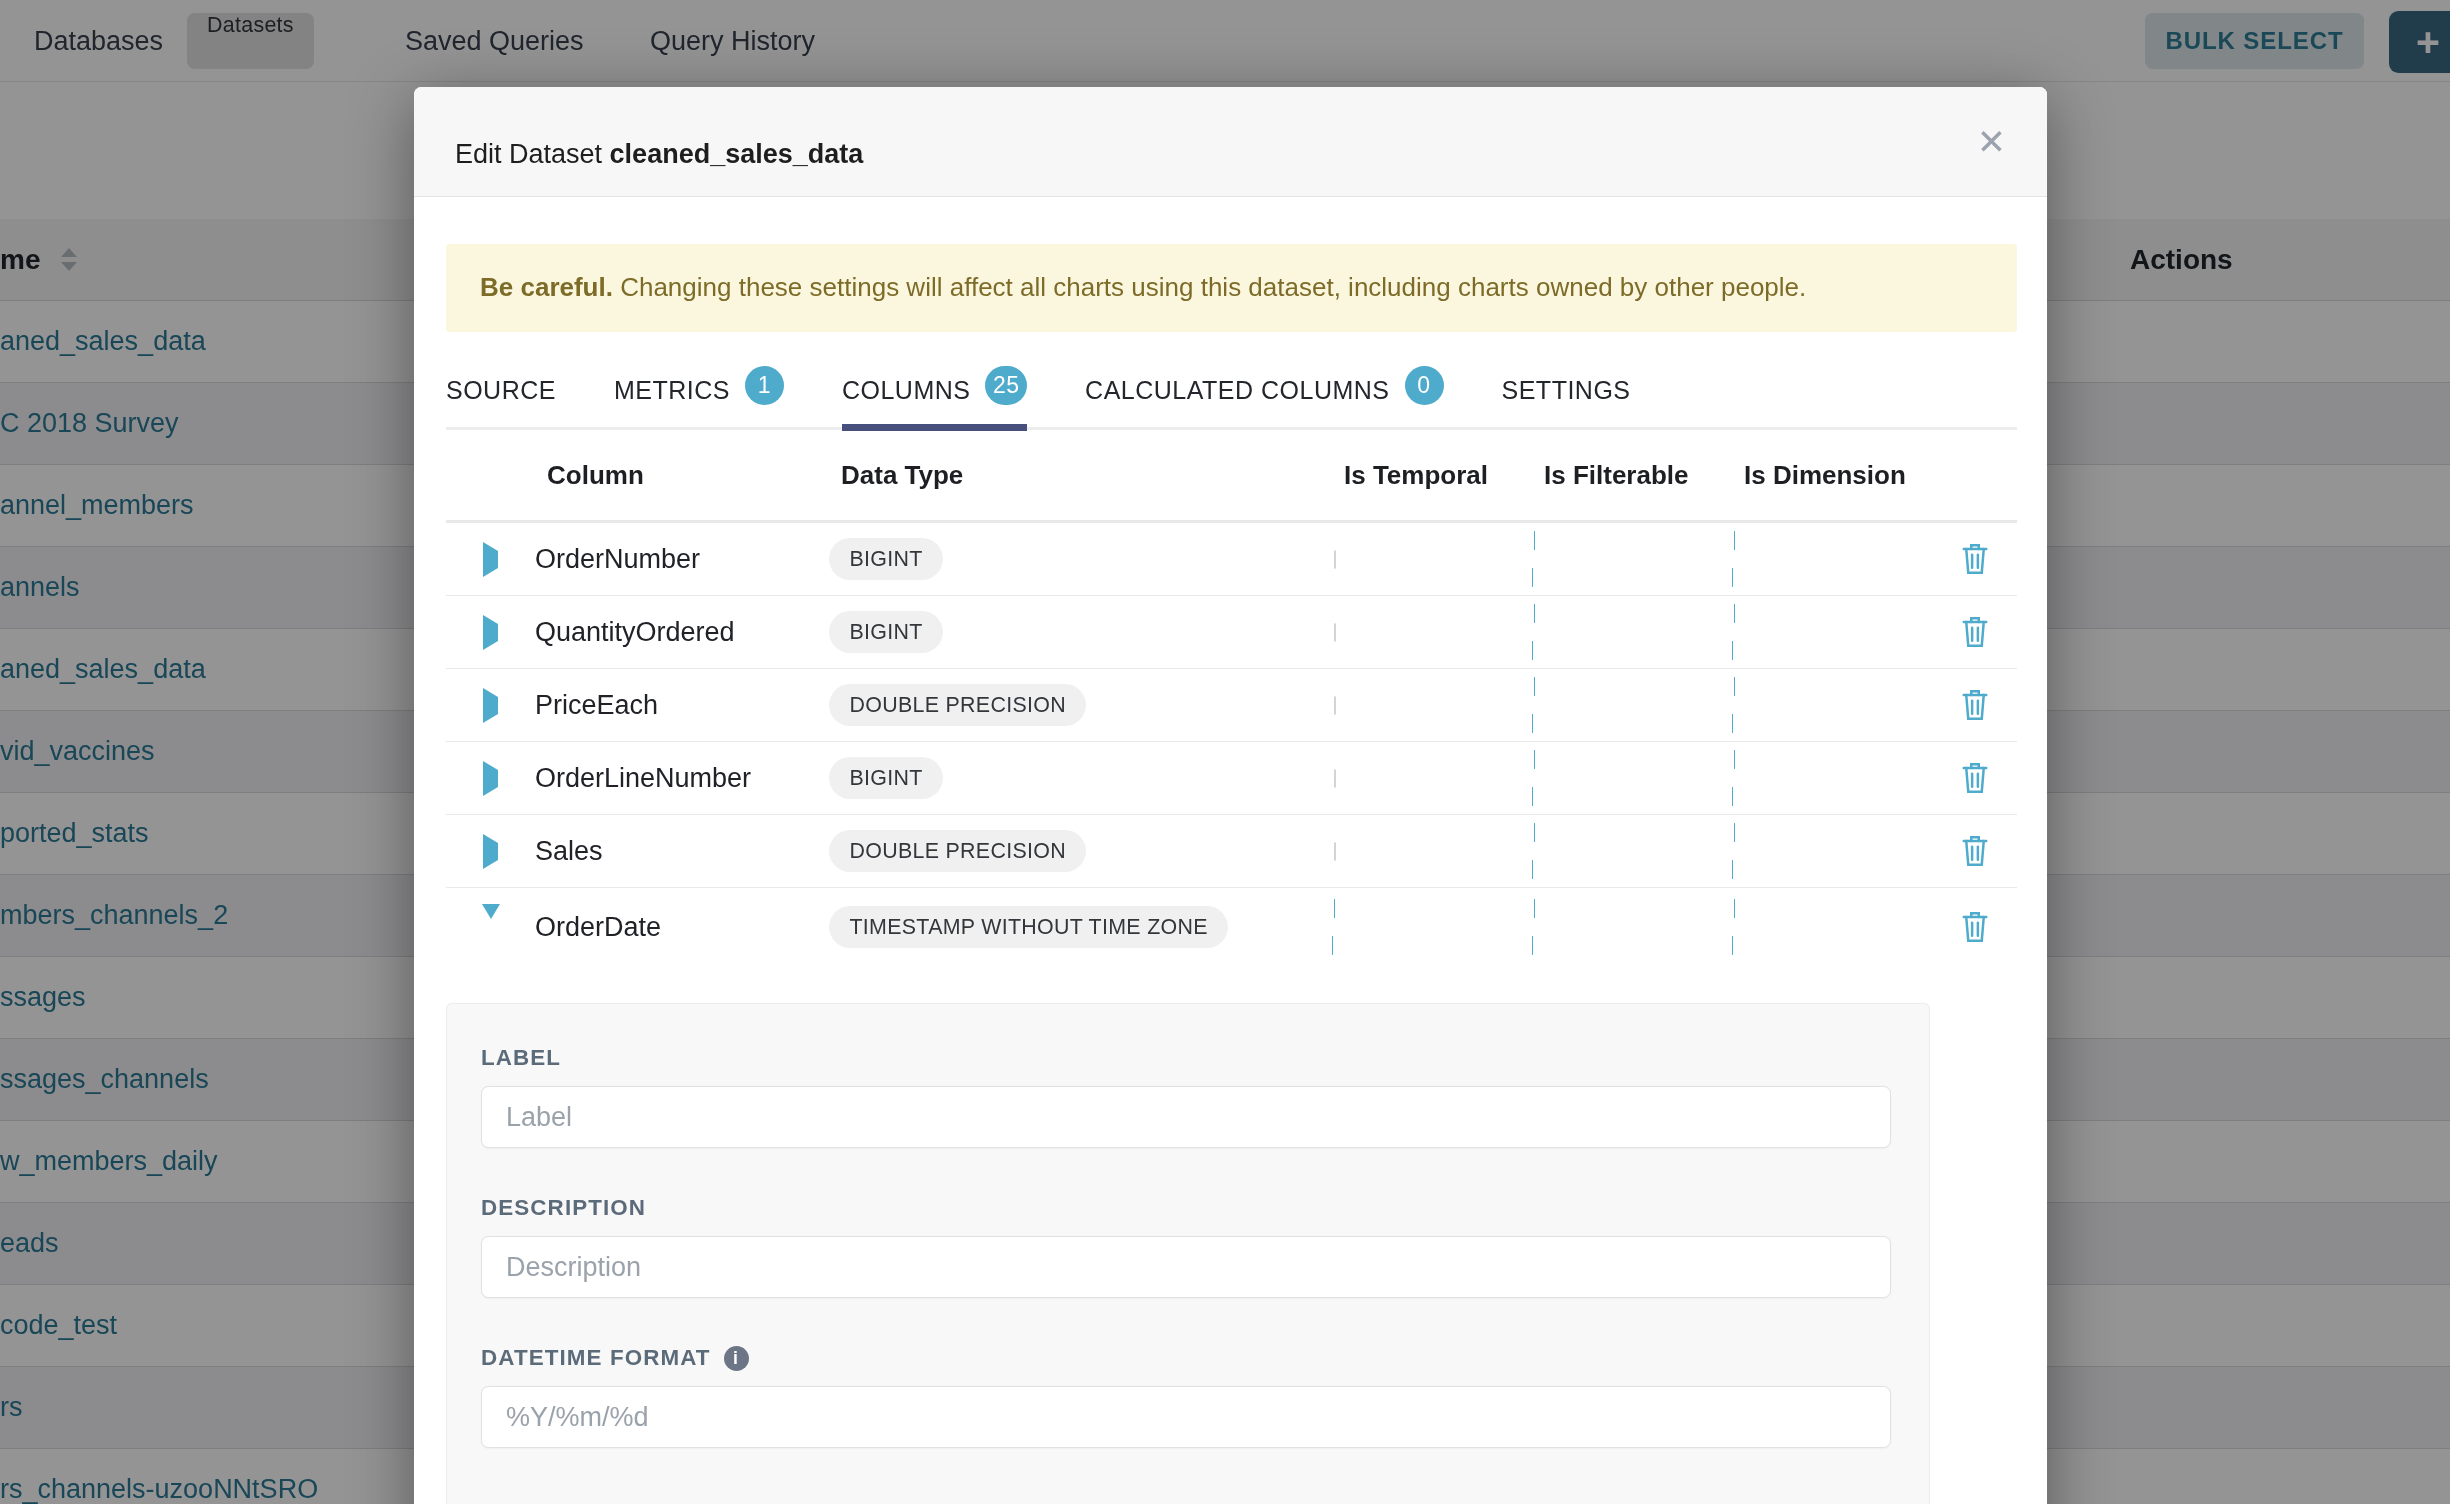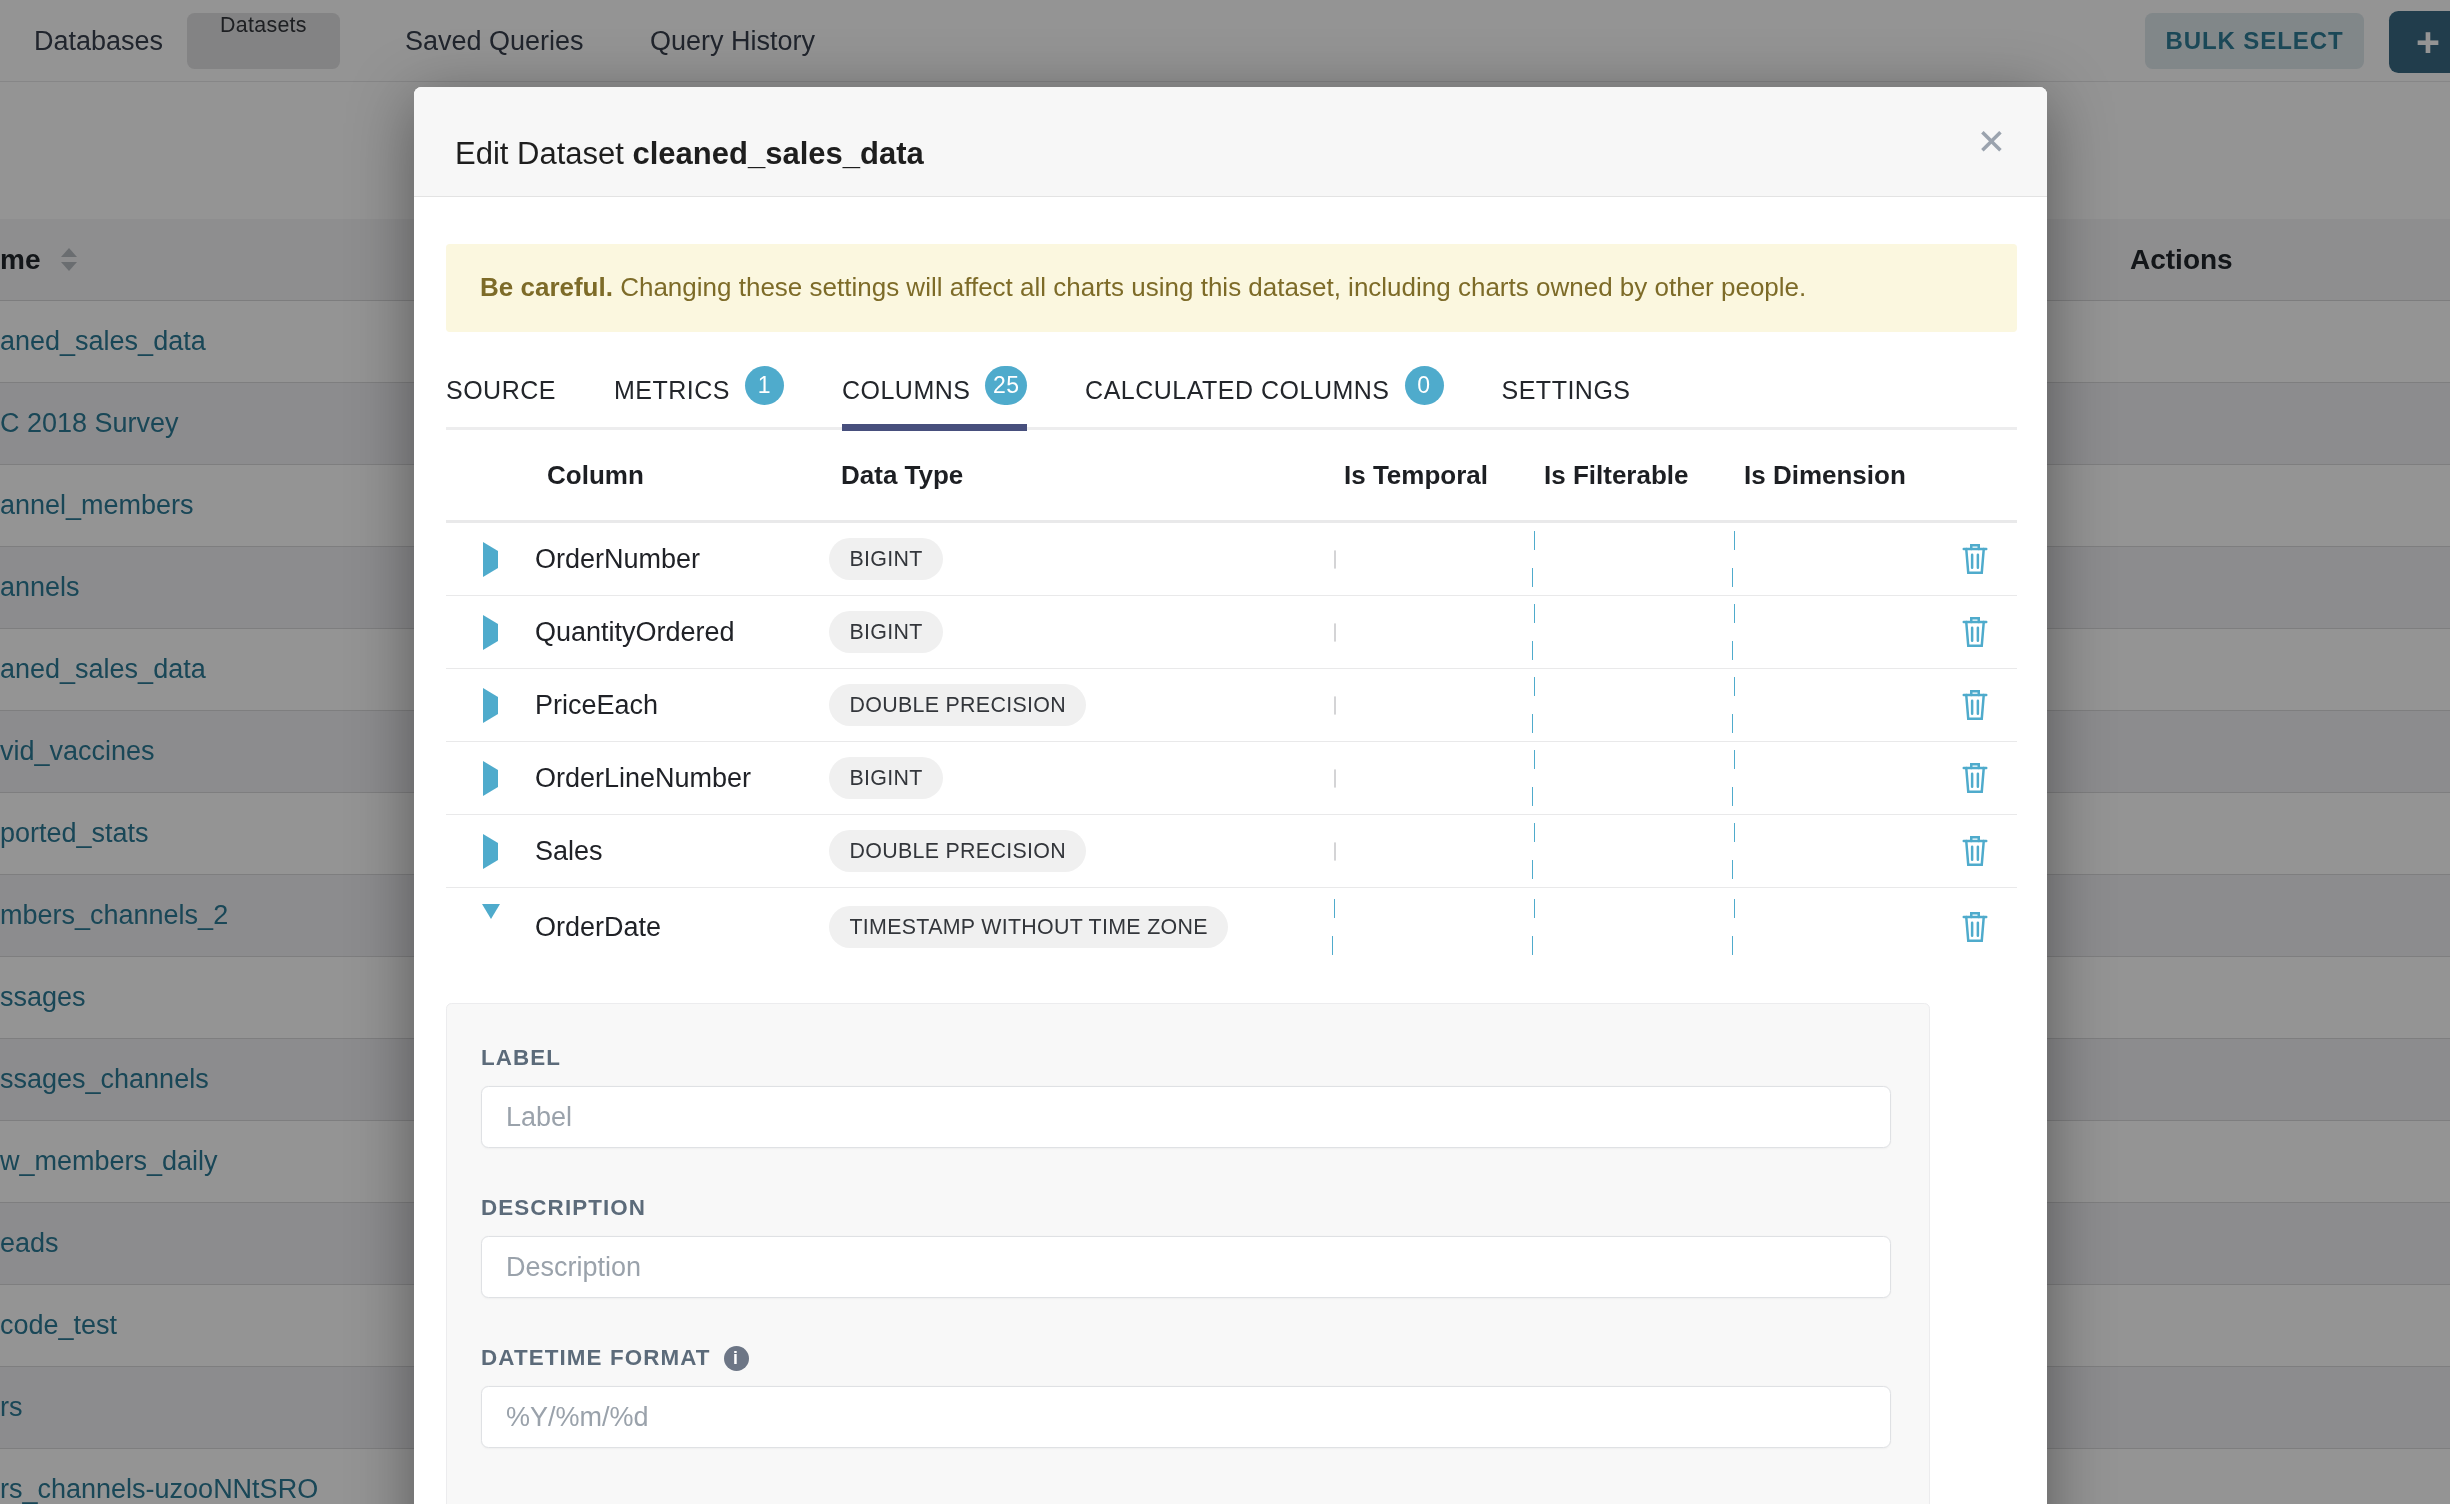--- a/index.html
+++ b/index.html
@@ -5,21 +5,21 @@
   * { margin:0; padding:0; box-sizing:border-box; }
   html,body { background:#555; }
   .stage {
     position:relative; width:2450px; height:1505px; overflow:hidden;
     background:#fff; font-family:"Liberation Sans","DejaVu Sans",sans-serif;
   }
 
   
   .nav { position:absolute; top:0; left:0; right:0; height:82px; background:#fff; border-bottom:0.9px solid #e7e7e9; }
   .nav-item { position:absolute; top:0; height:82px; display:flex; align-items:center; font-size:27px; color:#39414f; }
-  .nav-item.pill { top:13px; height:56px; padding:0 33px; background:#e2e2e4; border-radius:7.5px; }
+  .nav-item.pill { top:13px; height:56px; padding:0 20px; background:#e2e2e4; border-radius:7.5px; }
   .nav-db { left:34px; } .nav-ds { left:187px; } .nav-sq { left:405px; } .nav-qh { left:650px; }
   .bulk-btn { position:absolute; left:2145px; top:13px; width:219px; height:56px; background:#dfe9ed; border-radius:7.5px;
     display:flex; align-items:center; justify-content:center; font-size:24px; font-weight:600; letter-spacing:0.9px; color:#2f7d97; }
   .plus-btn { position:absolute; left:2389px; top:11.2px; width:78px; height:62px; background:#396a84; border-radius:9.3px;
     display:flex; align-items:center; justify-content:center; color:#fff; font-size:41px; font-weight:600; }
 
   .filterbar { position:absolute; top:83px; left:0; right:0; height:136px; background:#fff; }
   .caret-down { width:0; height:0; border-left:10.3px solid transparent; border-right:10.3px solid transparent; border-top:12px solid #9ca1a8; display:inline-block; }
   .fb-caret1 { position:absolute; left:24px; top:151px; }
   .fb-label { position:absolute; left:103px; top:141px; font-size:27px; font-weight:700; color:#2d3138; }
@@ -38,21 +38,21 @@
   .bg-row:nth-child(even) { background:#f2f2f4; }
   .bg-link { font-size:27px; color:#2c7a96; margin-left:0; white-space:nowrap; }
 
   .overlay { position:absolute; inset:0; background:rgba(0,0,0,0.42); }
 
   
   .modal { position:absolute; left:414px; top:87px; width:1633px; height:1510px;
     background:#fff; border-radius:7.5px 7.5px 0 0; box-shadow:0 13px 65px rgba(0,0,0,0.4); }
   .modal-header { height:110px; background:#f7f7f7; border-bottom:0.9px solid #e3e3e3; border-radius:7.5px 7.5px 0 0;
     display:flex; align-items:center; padding:0 41px; }
-  .modal-title { font-size:31px; color:#1e1e1e;margin-top:25px; }
+  .modal-title { font-size:27px; color:#1e1e1e;margin-top:25px; }
   .modal-title b { font-weight:700; }
   .close-x { margin-left:auto; font-size:35px; color:#9ba3ae; line-height:1; cursor:pointer; }
 
   .modal-body { padding:47px 30px 0 32px; }
   .banner { background:#fbf7df; border-radius:3.7px; padding:27px 34px; font-size:26px; color:#7d6b28; line-height:1.3; }
   .banner b { font-weight:700; }
 
   .tabs { display:flex; gap:58px; margin-top:34px; border-bottom:3.7px solid #ededee; }
   .tab { display:flex; align-items:flex-end; gap:15px; font-size:25px; letter-spacing:0.5px; color:#23262b;
     padding-bottom:22.4px; position:relative; cursor:pointer; }

